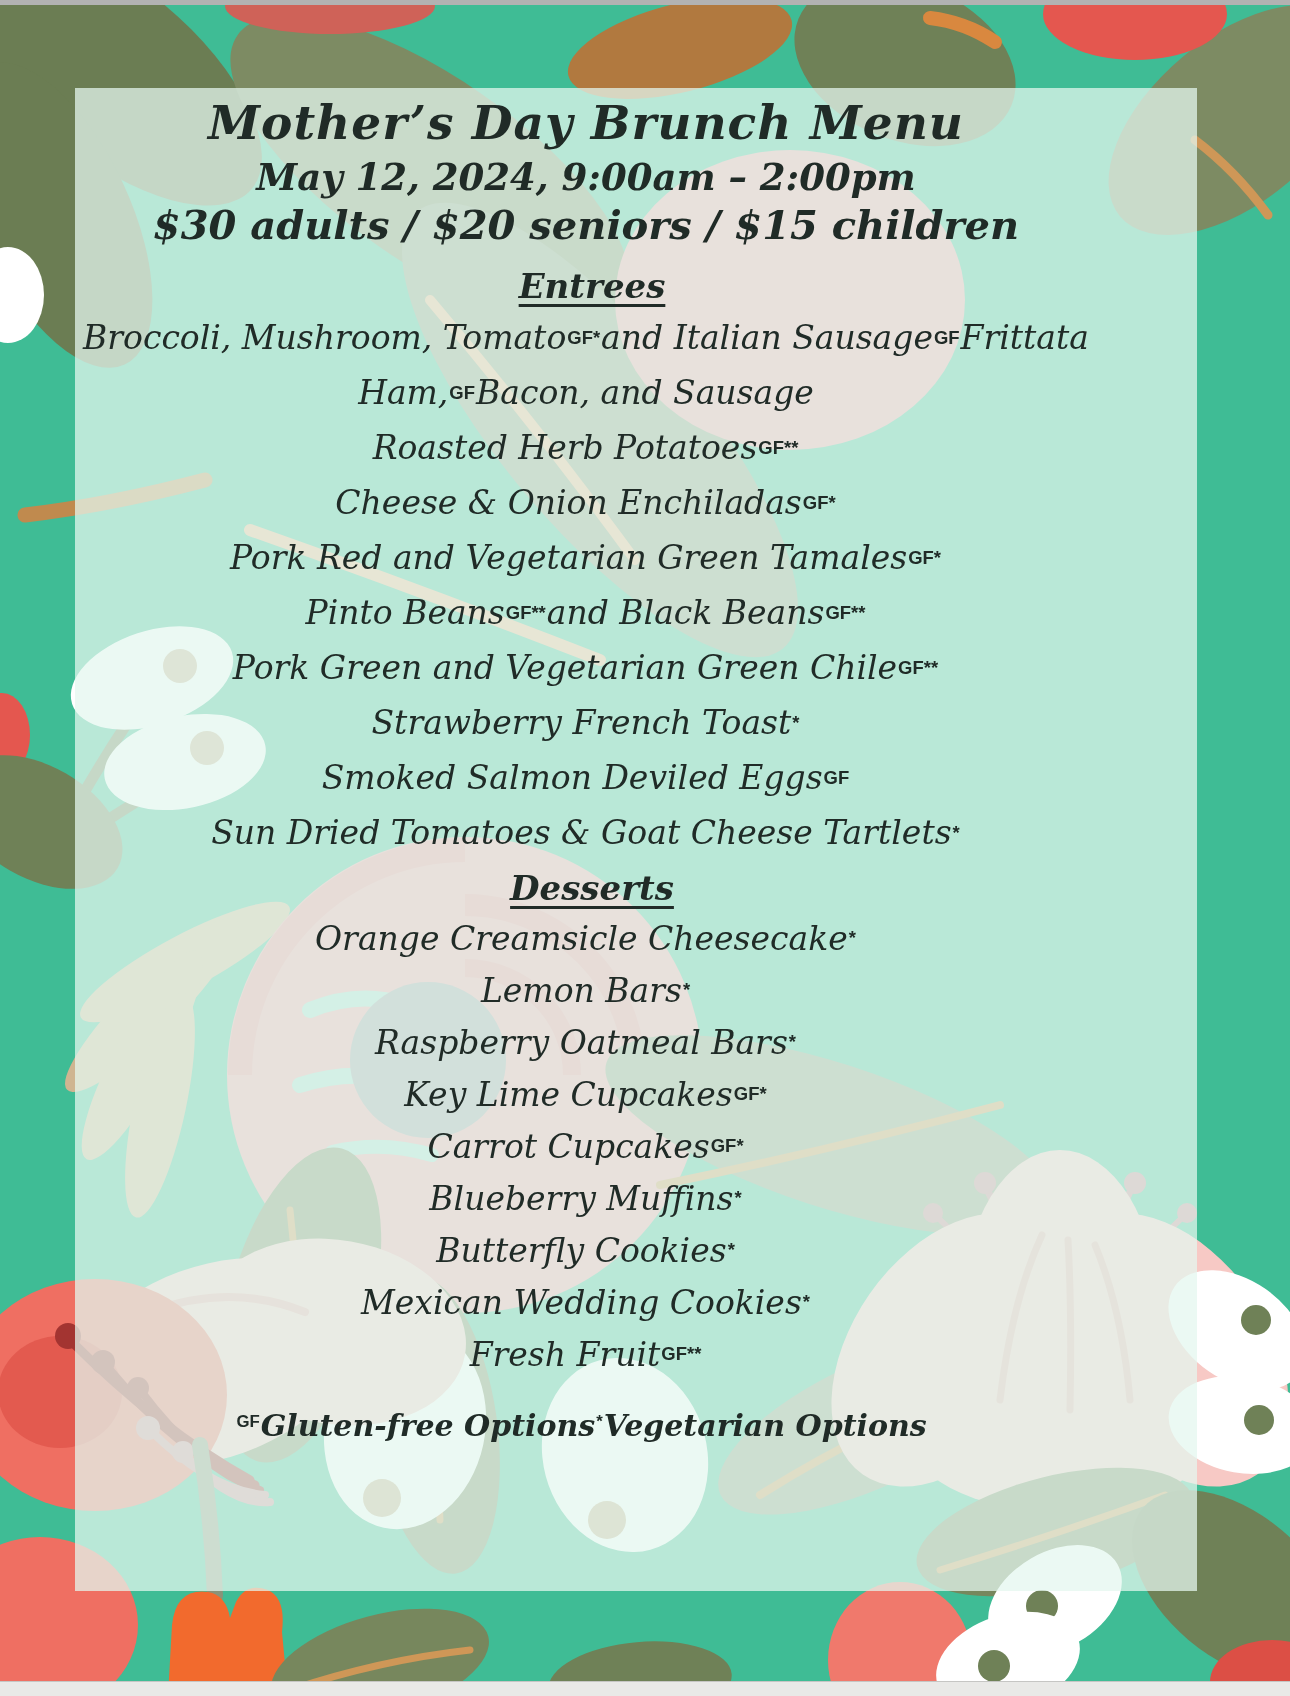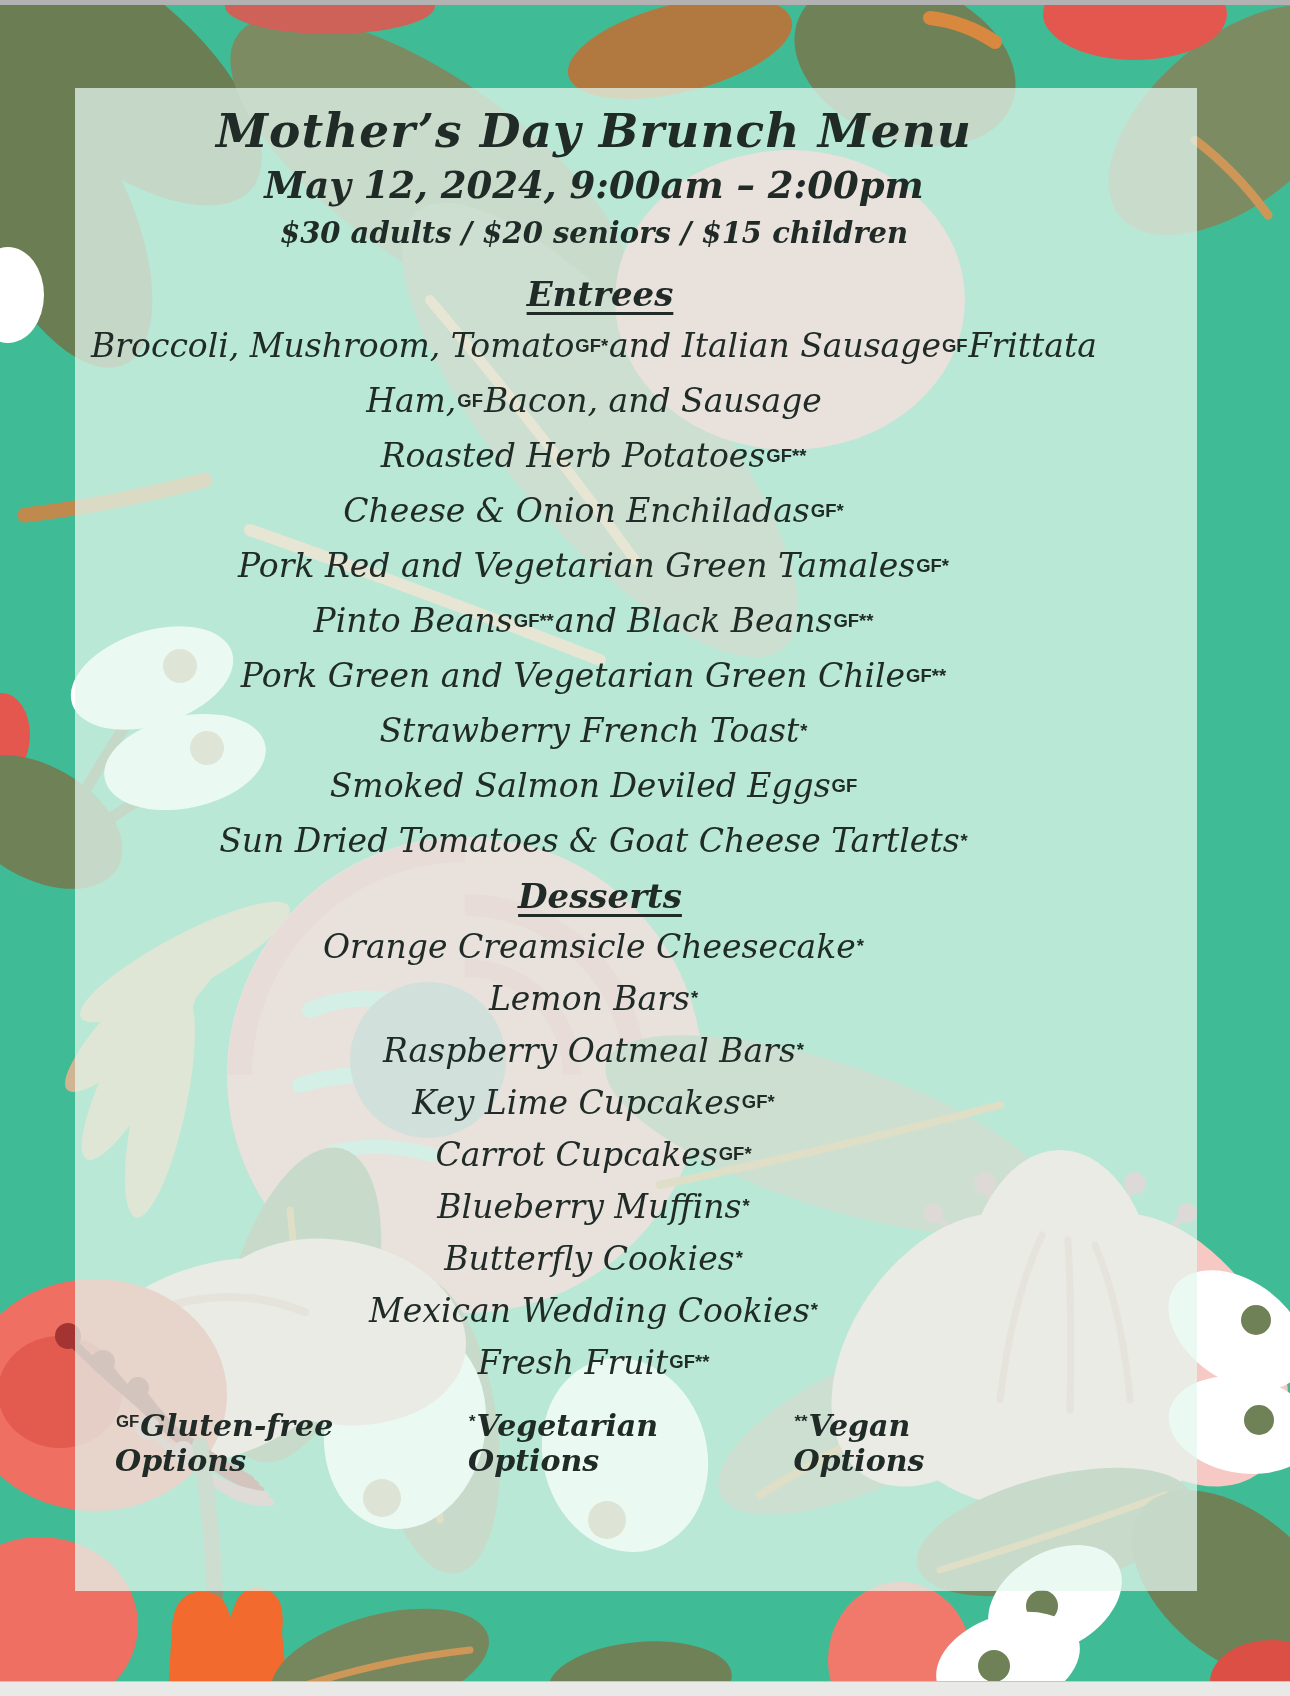--- a/index.html
+++ b/index.html
@@ -1,25 +1,25 @@
 <!DOCTYPE html>
 <html><head>
 <meta charset="utf-8">
 <style>
   html,body{margin:0;padding:0;background:#d8d8d8;}
   .page{position:relative;width:1290px;height:1696px;overflow:hidden;
         font-family:"DejaVu Serif","Liberation Serif",serif;color:#202b27;}
   .decor{position:absolute;left:0;top:0;z-index:0;}
   .panel{position:absolute;left:75px;top:88px;width:1122px;height:1503px;
          background:rgba(228,247,239,0.74);z-index:1;}
-  .content{position:absolute;left:69px;top:88px;width:1050px;z-index:2;
-           text-align:center;font-style:italic;padding-top:14px;}
+  .content{position:absolute;left:61px;top:88px;width:1050px;z-index:2;
+           text-align:center;font-style:italic;padding-top:6px;}
   .title{font-size:47px;font-weight:700;line-height:58px;letter-spacing:1px;}
   .date-line{font-size:37px;line-height:50px;font-weight:600;text-align:center;}
-  .price-line{font-size:29px;line-height:46px;font-weight:600;}
+  .price-line{font-size:40px;line-height:46px;font-weight:600;}
   .heading{font-size:34px;font-weight:700;line-height:44px;margin:16px 0 2px 12px;
            text-decoration:underline;text-underline-offset:6px;}
   .heading.desserts{margin-top:6px;}
   .item{font-size:33px;}
   .item.entree{height:55px;display:flex;align-items:center;justify-content:center;}
   .item.dessert{height:52px;display:flex;align-items:center;justify-content:center;}
   sup.marker{font-family:"Liberation Sans","DejaVu Sans",sans-serif;
              font-style:normal;font-weight:700;font-size:0.56em;
              vertical-align:0.55em;line-height:0;margin:0 1px;}
   .legend{position:absolute;left:75px;top:1408px;width:1122px;z-index:2;
@@ -189,18 +189,17 @@
         <div class="item dessert">Blueberry Muffins<sup class="marker">*</sup></div>
         <div class="item dessert">Butterfly Cookies<sup class="marker">*</sup></div>
         <div class="item dessert">Mexican Wedding Cookies<sup class="marker">*</sup></div>
         <div class="item dessert">Fresh Fruit<sup class="marker">GF**</sup></div>
       </div>
   </div>
 
   <div class="legend" id="legend">
       <span><sup class="marker">GF</sup>Gluten-free Options</span>
       <span><sup class="marker">*</sup>Vegetarian Options</span>
-      <span><sup class="marker">**</sup>Vegan Options</span>
     </div>
 
   <div class="strip-top"></div>
   <div class="strip-bottom"></div>
 </div>
 
 </body></html>

